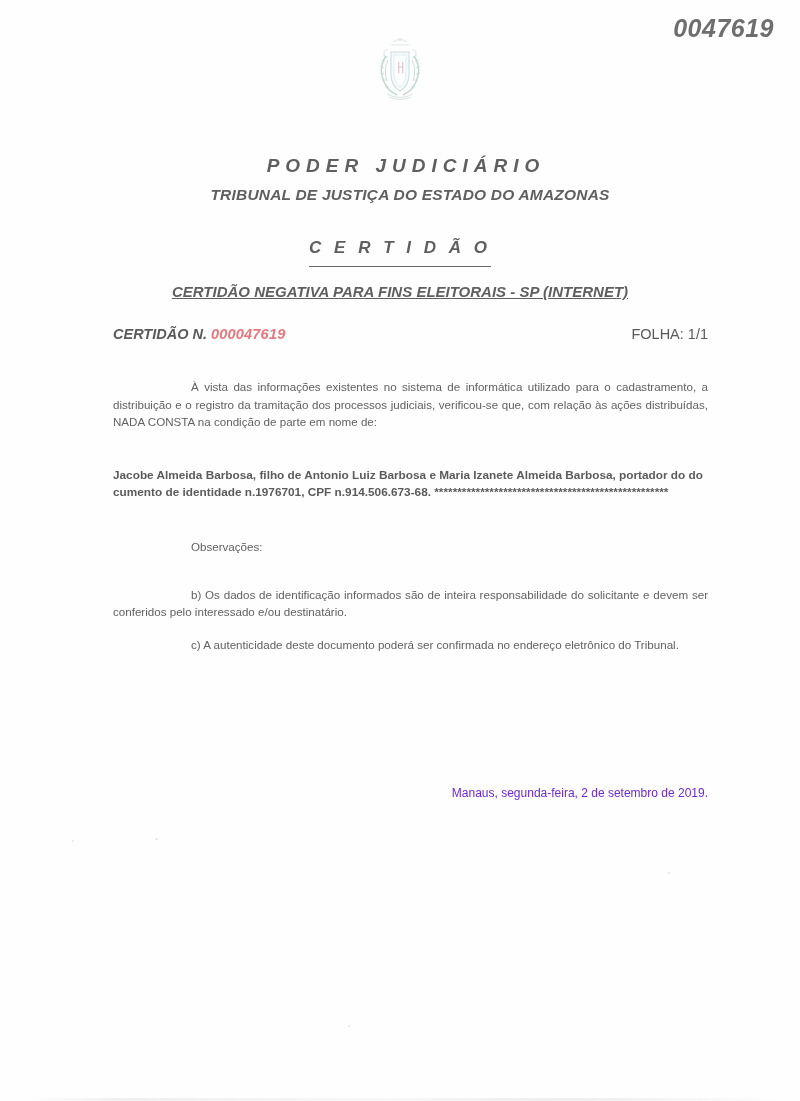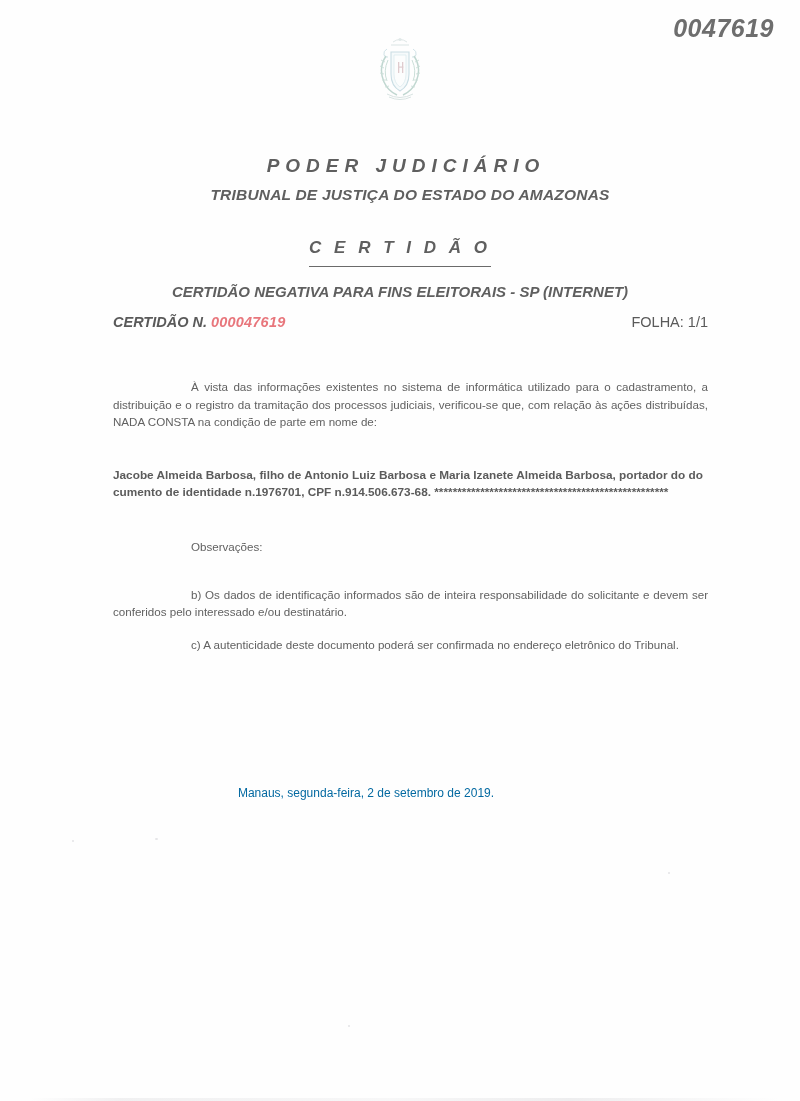--- a/index.html
+++ b/index.html
@@ -95,26 +95,27 @@
     display: inline-block;
     border-bottom: 1.4px solid #6a6a6a;
     padding-bottom: 8px;
   }
   .cert-sub {
     font-size: 15px;
     font-weight: bold;
     font-style: italic;
     color: #5f5f5f;
     margin: 16px 0 0 0;
+    text-decoration: underline;
   }
 
   
   .meta-row {
     position: absolute;
-    top: 314px;
+    top: 326px;
     left: 113px;
     right: 92px;
     display: flex;
     justify-content: space-between;
     align-items: baseline;
   }
   .cert-n {
     font-size: 14.5px;
     font-weight: bold;
     font-style: italic;
@@ -166,25 +167,25 @@
   }
 
   .gap-intro   { height: 36px; }
   .gap-subject { height: 36px; }
   .gap-item    { height: 15px; }
   .gap-obs     { height: 15px; }
 
   .date-line {
     position: absolute;
     top: 786px;
-    left: 12px;
+    left: 0;
     width: 708px;
-    text-align: center;
+    text-align: right;
     font-size: 12px;
-    color: #0369a1;
+    color: #6d28d9;
   }
 
   
   .scan-edge {
     position: absolute;
     left: 30px;
     right: 20px;
     bottom: 0;
     height: 3px;
     background: linear-gradient(90deg,

